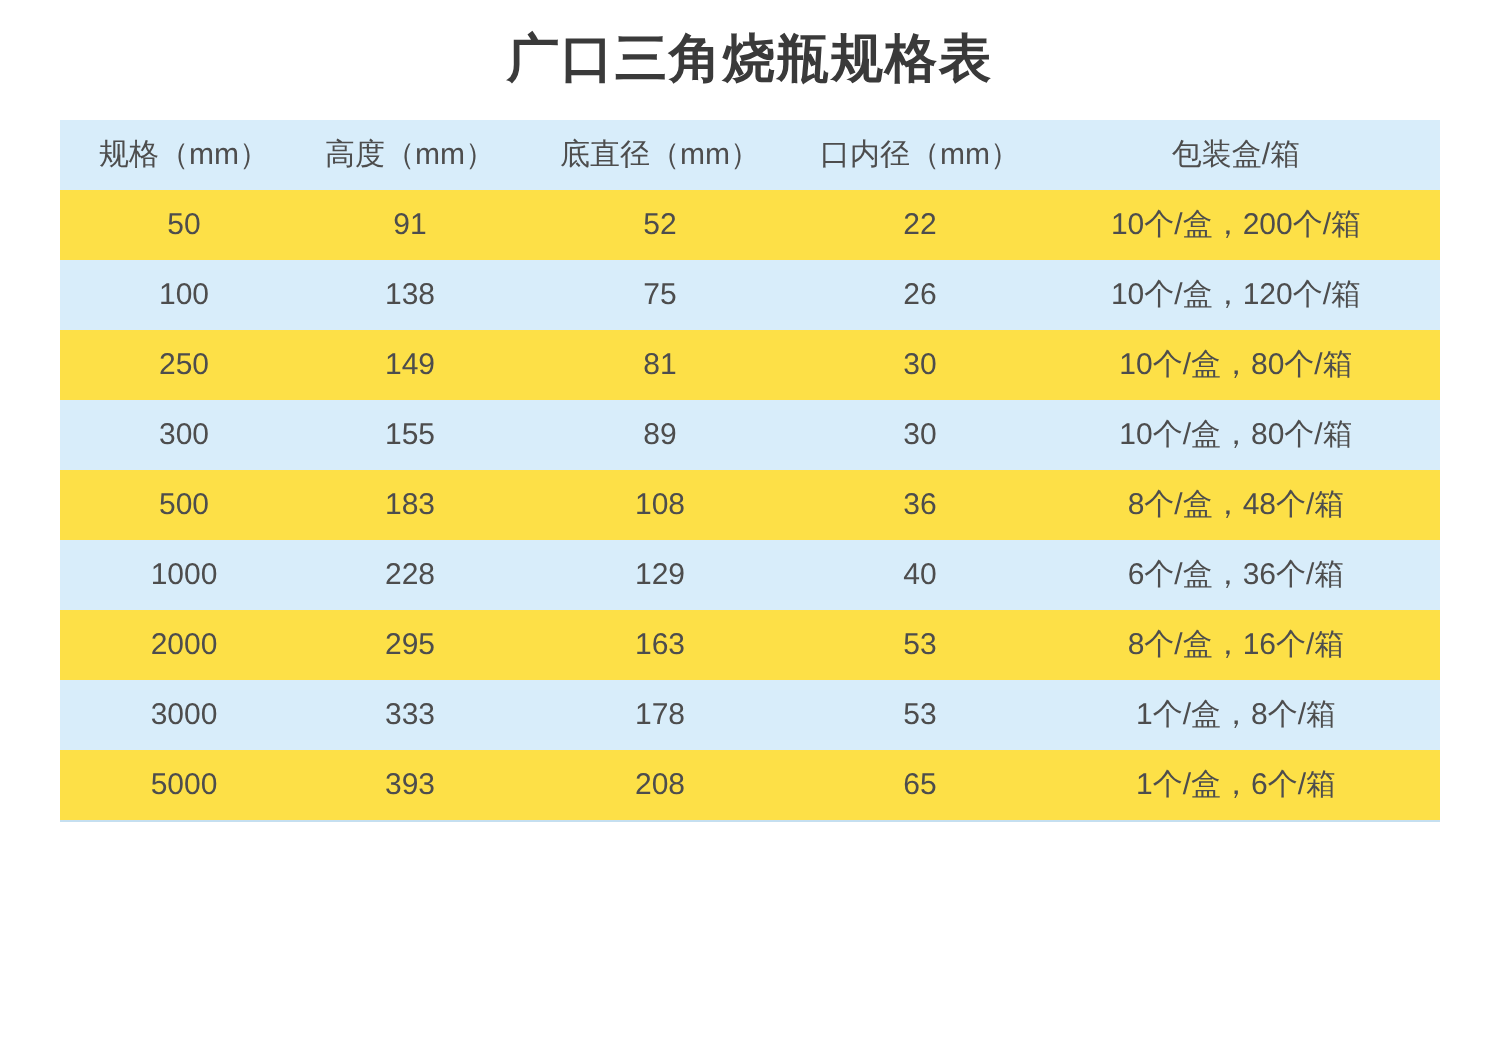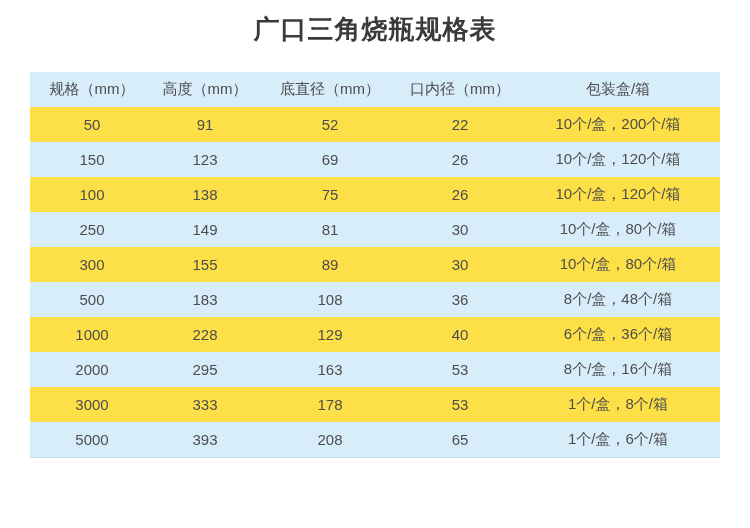--- a/index.html
+++ b/index.html
@@ -21,21 +21,21 @@
     font-size: 26px;
     font-weight: bold;
     letter-spacing: 1px;
     color: #3a3a3a;
     box-sizing: border-box;
     padding-top: 12px;
     height: 44px;
   }
   table.spec-table {
     width: 690px;
-    margin: 28px auto 0 auto;
+    margin: 16px auto 0 auto;
     border-collapse: collapse;
     table-layout: fixed;
   }
   .spec-table th,
   .spec-table td {
     height: 35px;
     padding: 0;
     text-align: center;
     vertical-align: middle;
     font-size: 15px;
@@ -78,27 +78,20 @@
         <th>包装盒/箱</th>
       </tr>
   </thead>
   <tbody>
       <tr>
         <td>50</td>
         <td>91</td>
         <td>52</td>
         <td>22</td>
         <td>10个/盒，200个/箱</td>
-      </tr>
-      <tr>
-        <td>150</td>
-        <td>123</td>
-        <td>69</td>
-        <td>26</td>
-        <td>10个/盒，120个/箱</td>
       </tr>
       <tr>
         <td>100</td>
         <td>138</td>
         <td>75</td>
         <td>26</td>
         <td>10个/盒，120个/箱</td>
       </tr>
       <tr>
         <td>250</td>

